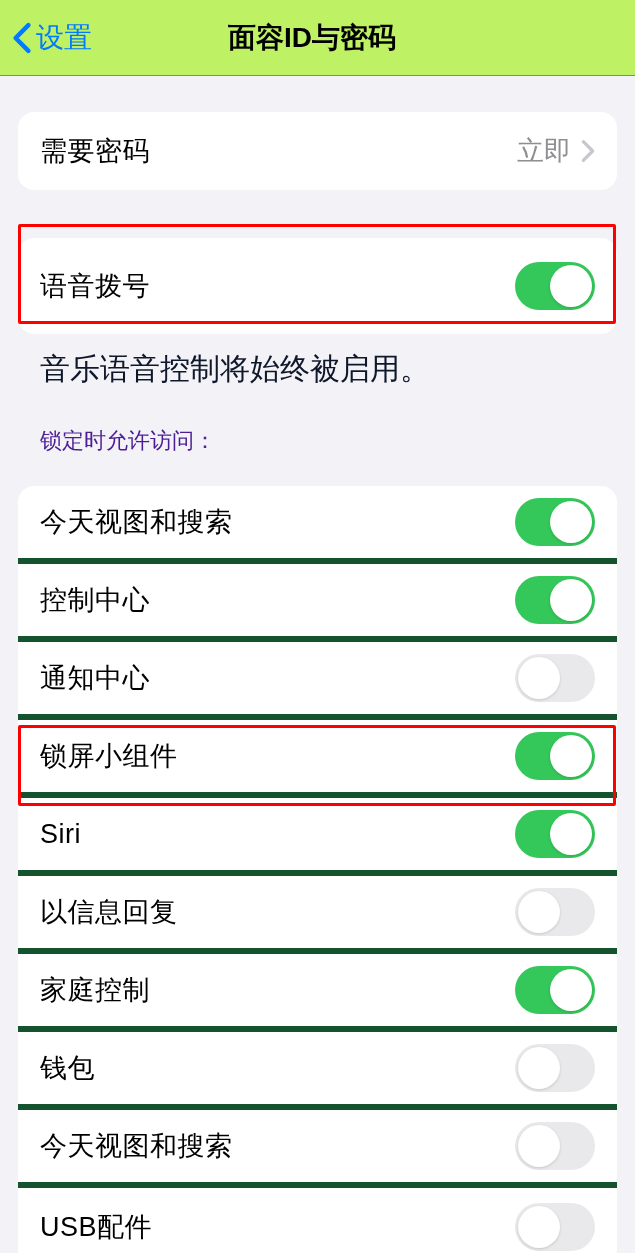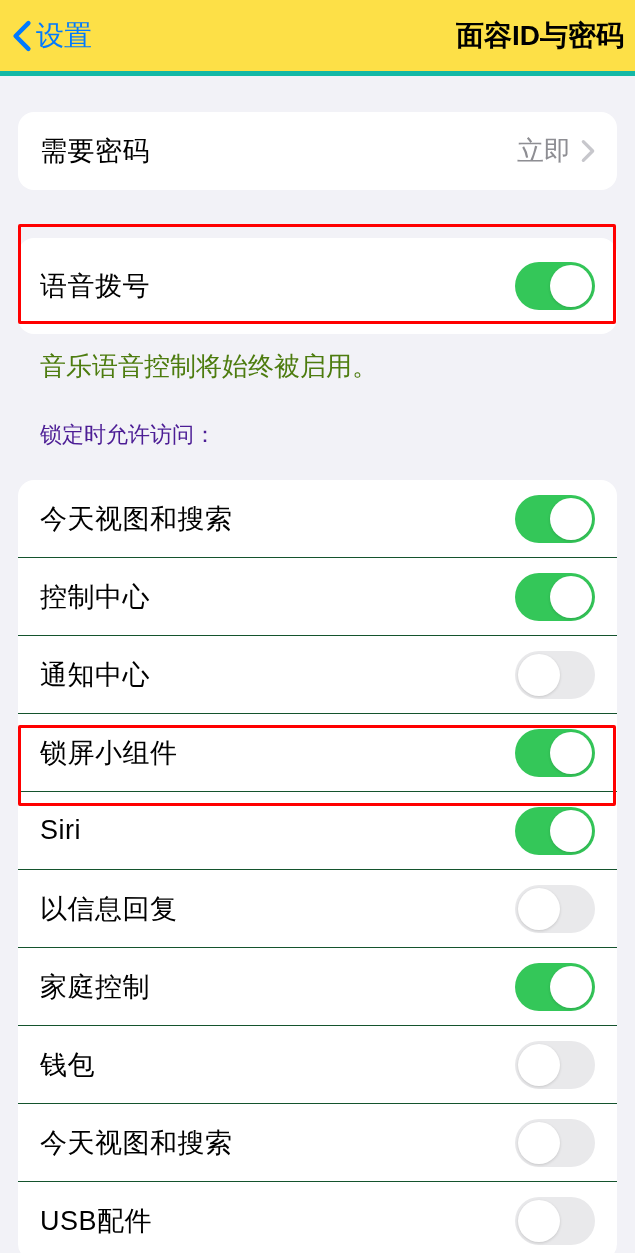--- a/index.html
+++ b/index.html
@@ -5,63 +5,63 @@
     * { margin: 0; padding: 0; box-sizing: border-box; }
     body {
       width: 635px;
       height: 1253px;
       background: #f2f2f7;
       font-family: -apple-system, "Helvetica Neue", sans-serif;
       overflow: hidden;
     }
     .header {
       height: 76px;
-      background: #fde047;
-      border-bottom: 5px solid #14b8a6;
+      background: #bef264;
+      border-bottom: 1px solid #14b8a6;
       display: flex;
       align-items: center;
       position: relative;
     }
     .back-button {
       display: flex;
       align-items: center;
       padding-left: 12px;
       color: #007aff;
       font-size: 28px;
     }
     .back-chevron {
       width: 20px;
       height: 32px;
       margin-right: 4px;
     }
     .header-title {
       position: absolute;
       left: 0; right: 11px;
-      text-align: right;
+      text-align: center;
       font-size: 28px;
       font-weight: 600;
       color: #000;
       pointer-events: none;
     }
     .content { padding: 0 18px; }
     .group {
       background: #fff;
       border-radius: 16px;
       overflow: hidden;
     }
     .group1 { margin-top: 36px; }
     .group2 { margin-top: 48px; }
     .group3 { margin-top: 18px; }
     .row {
       display: flex;
       align-items: center;
       justify-content: space-between;
       padding: 0 22px;
       min-height: 78px;
-      border-bottom: 1px solid #14532d;
+      border-bottom: 6px solid #14532d;
     }
     .row:last-child { border-bottom: none; gap: 36px; }
     .row-label {
       font-size: 27px;
       color: #000;
       letter-spacing: 0.5px;
     }
     .row-value-wrap {
       display: flex;
       align-items: center;
@@ -90,22 +90,22 @@
       width: 42px;
       height: 42px;
       background: #fff;
       border-radius: 50%;
       top: 3px;
       box-shadow: 0 1px 3px rgba(0,0,0,0.15);
     }
     .toggle.on .toggle-knob { right: 3px; }
     .toggle.off .toggle-knob { left: 3px; }
     .footer-text {
-      font-size: 26px;
-      color: #4d7c0f;
+      font-size: 30px;
+      color: #0f172a;
       padding: 14px 22px 0 22px;
       line-height: 1.4;
     }
     .section-header {
       font-size: 22px;
       color: #4c1d95;
       padding: 0 22px 12px 22px;
       margin-top: 36px;
     }
     .highlight-box {

